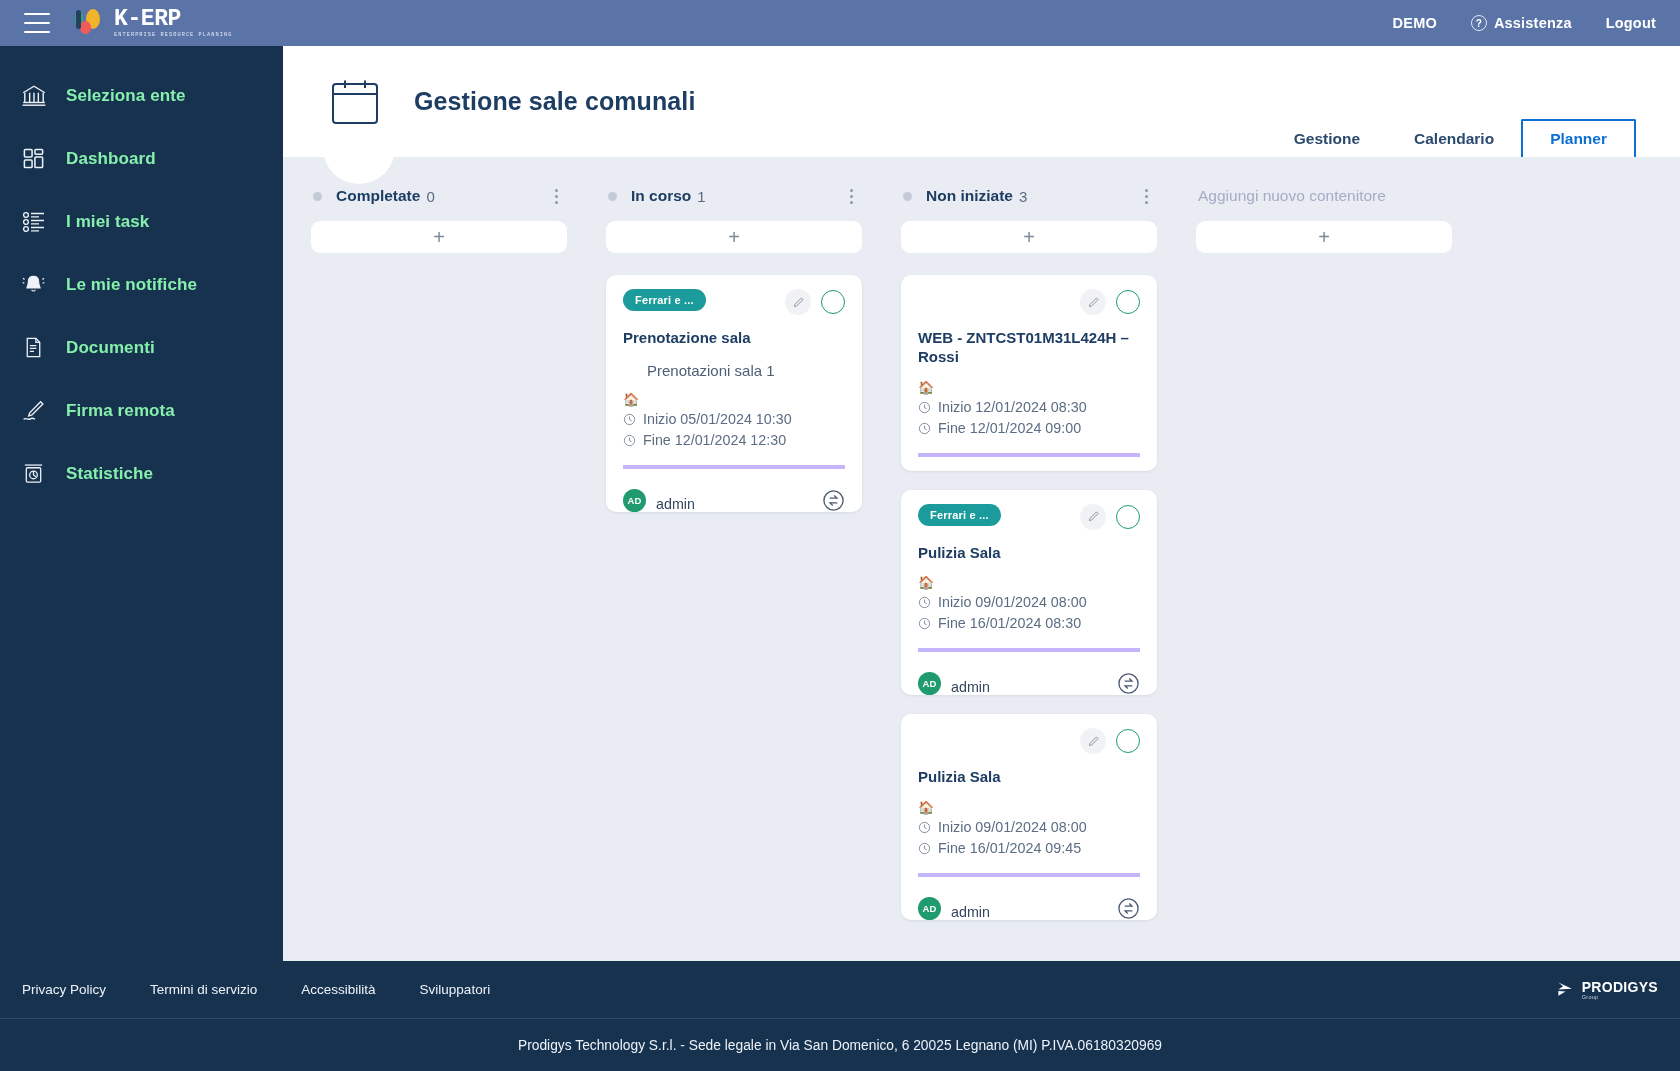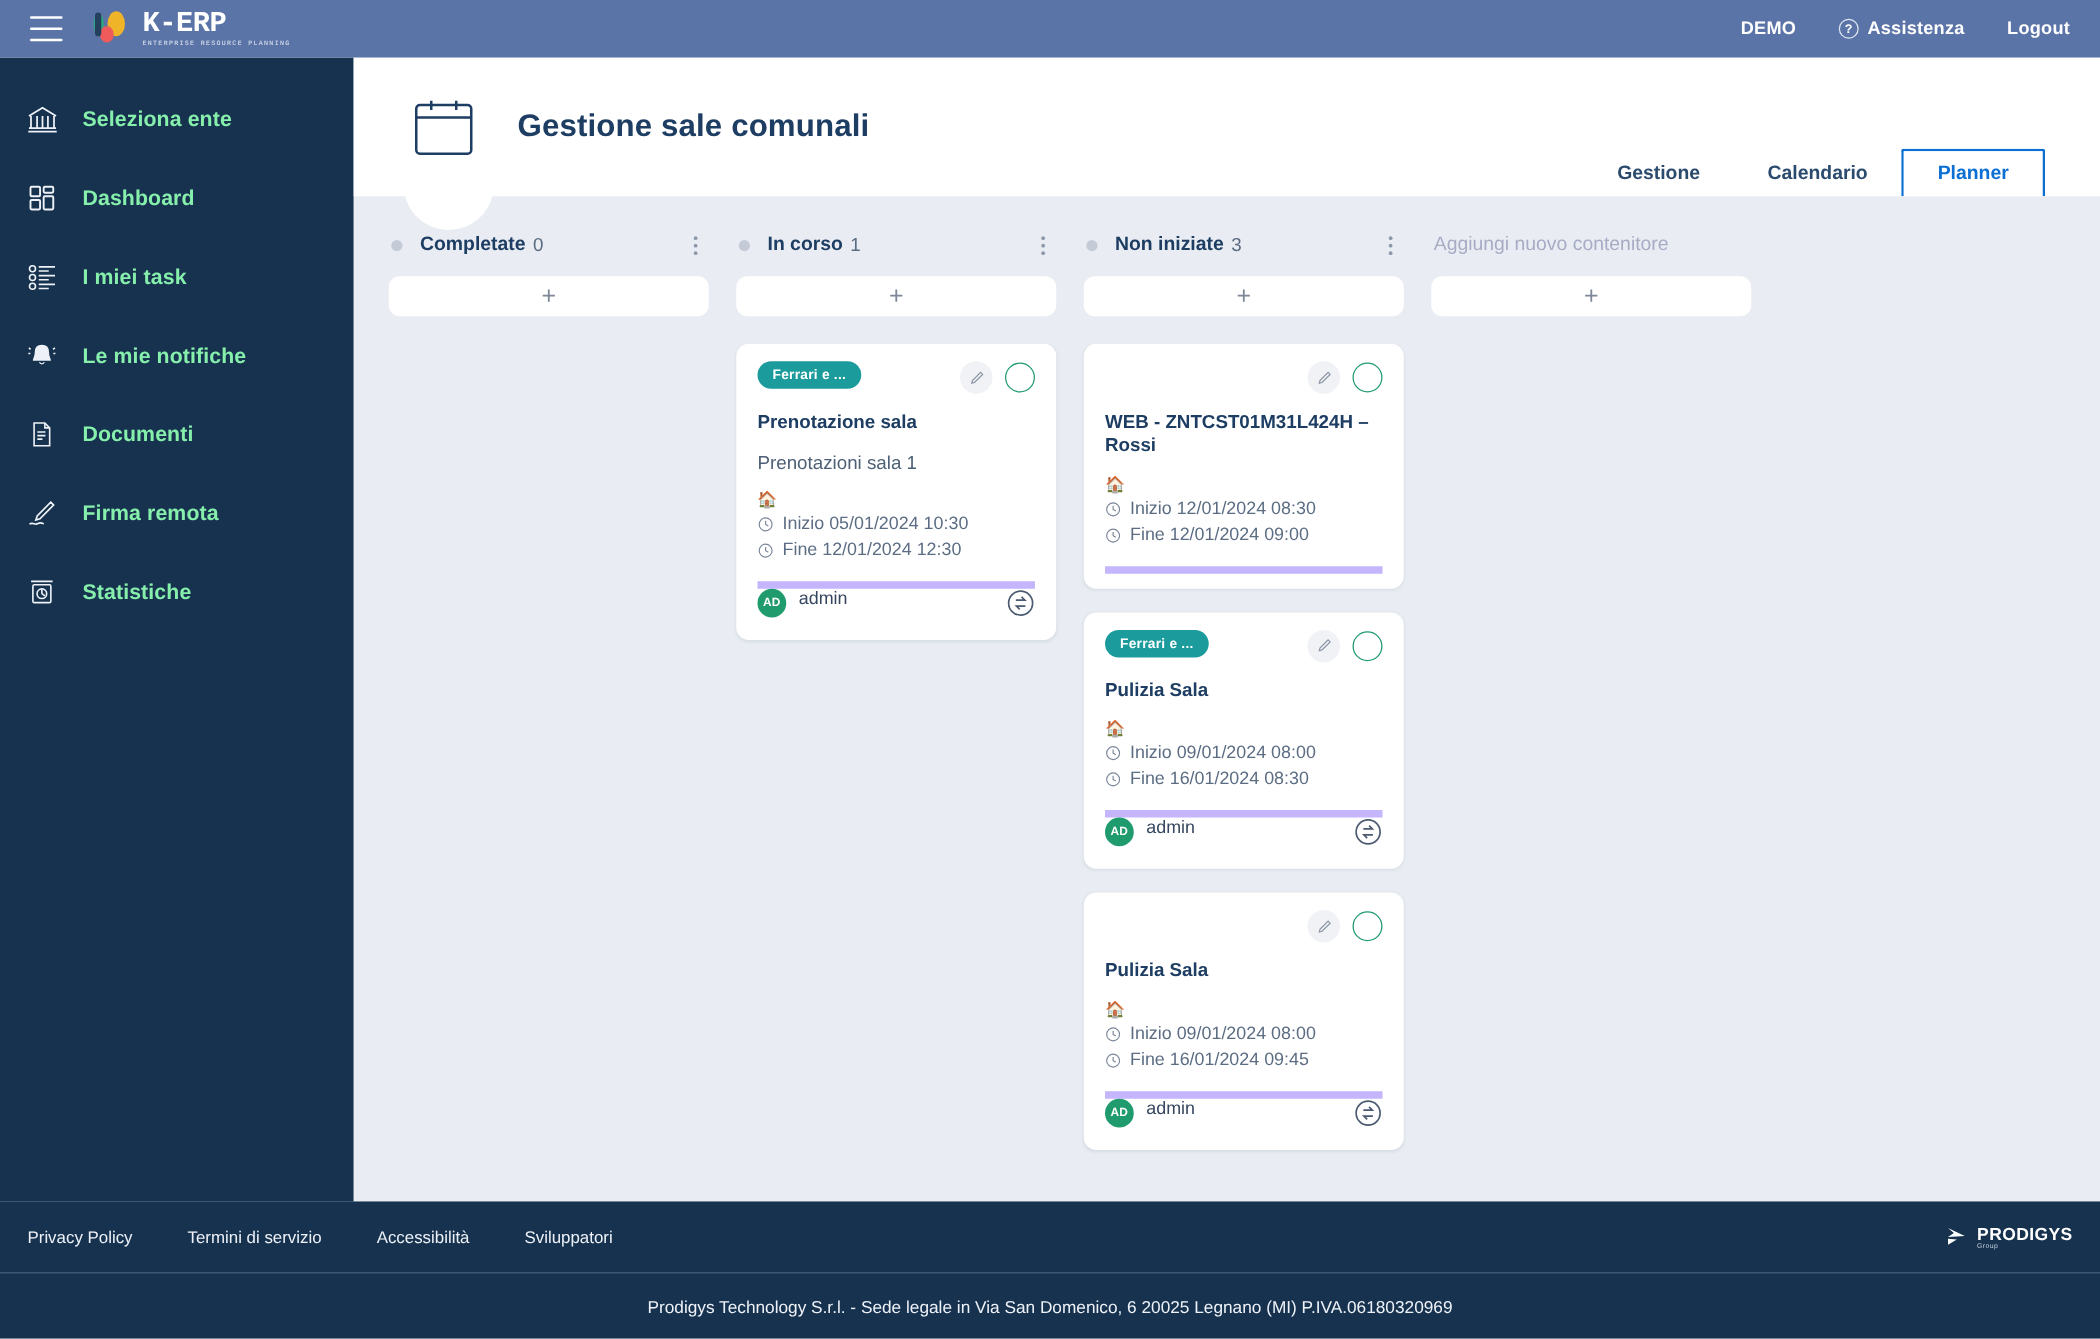--- a/index.html
+++ b/index.html
@@ -54,21 +54,21 @@
     border-radius: 0 0 40px 40px; }
   .tabs { margin-left: auto; display: flex; align-items: flex-end; height: 111px; gap: 0; }
   .tab { font-size: 15.5px; font-weight: bold; color: #2a4a6e; padding: 0 27px; height: 36px;
     display: flex; align-items: center; cursor: pointer; }
   .tab.active { color: #0b6fd4; border: 2px solid #0b6fd4; border-bottom: none; height: 38px;
     border-radius: 2px 2px 0 0; background: #fff; }
   .tabs-spacer { width: 16px; }
 
   
   .board { flex: 1 1 auto; padding: 20px 0 0 0; overflow: hidden; }
-  .cols { display: flex; gap: 22px; padding-left: 28px; align-items: flex-start; }
+  .cols { display: flex; gap: 39px; padding-left: 28px; align-items: flex-start; }
   .col { width: 256px; flex: 0 0 256px; }
   .col-head { display:flex; align-items:center; height: 38px; padding: 0 2px; }
   .col-dot { width: 9px; height: 9px; border-radius: 50%; background: #c4cbd6; margin-right: 14px; flex:0 0 9px; }
   .col-title { font-size: 15.5px; font-weight: bold; color: #1d3d63; }
   .col-count { font-size: 15px; color: #5a6b82; margin-left: 6px; font-weight: normal; }
   .col-menu { margin-left: auto; width: 18px; height: 22px; display:flex; flex-direction:column;
     align-items:center; justify-content:center; gap: 3px; cursor: pointer; }
   .col-menu i { width: 3px; height: 3px; border-radius:50%; background:#8c98aa; display:block; }
   .col-add { background: #fff; border-radius: 9px; height: 32px; display:flex; align-items:center;
     justify-content:center; color:#7d8899; font-size: 20px; margin-top: 6px; cursor: pointer; font-weight: 300;}
@@ -78,26 +78,26 @@
   .cards { margin-top: 22px; display:flex; flex-direction: column; gap: 19px; }
   .card { background: #fff; border-radius: 10px; padding: 14px 17px 0 17px; box-shadow: 0 1px 3px rgba(24,45,74,.09); }
   .card-top { display:flex; align-items:flex-start; min-height: 26px; }
   .tag { background: #1b9b9b; color:#fff; font-size: 11px; font-weight: bold; border-radius: 13px;
     padding: 5px 12px; letter-spacing: .2px; }
   .card-actions { margin-left: auto; display:flex; align-items:center; gap: 10px; }
   .icon-btn { width: 26px; height: 26px; border-radius: 50%; background:#f1f2f5;
     display:flex; align-items:center; justify-content:center; cursor:pointer; }
   .status-ring { width: 24px; height: 24px; border-radius: 50%; border: 1.8px solid #1f9b6e; cursor: pointer; }
   .card-title { font-size: 15px; font-weight: bold; color: #1d3d63; margin-top: 14px; line-height: 1.25; }
-  .card-sub { font-size: 15px; color: #4e6076; margin-top: 14px; }
+  .card-sub { font-size: 15px; color: #4e6076; margin-top: 14px; margin-left: 24px; }
   .card-meta { margin-top: 12px; padding-bottom: 14px; }
   .meta-house { font-size: 13px; color: #14283f; line-height: 18px; }
   .meta-row { display:flex; align-items:center; gap: 7px; font-size: 14.3px; color: #5b6c83; line-height: 21px; }
   .clock { flex: 0 0 13px; }
-  .card-foot { border-top: 6px solid #c4b5fd; display:flex; align-items:flex-start; height: 47px; }
+  .card-foot { border-top: 4px solid #c4b5fd; display:flex; align-items:flex-end; height: 47px; }
   .avatar { width: 23px; height: 23px; border-radius: 50%; background:#1f9b6e; color:#fff; font-size: 9.5px;
     font-weight: bold; display:flex; align-items:center; justify-content:center; letter-spacing:.2px; flex:0 0 23px;}
   .foot-name { font-size: 14.3px; color: #35465e; margin-left: 10px; }
   .sync { margin-left: auto; width: 23px; height: 23px; cursor: pointer; }
 
   
   .footer-links { background: #16324f; height: 57px; display:flex; align-items:center; padding: 0 22px;
     border-top: 1px solid #2a4straight; flex: 0 0 57px; }
   .footer-links a { color:#eef2f8; font-size: 13.5px; text-decoration: none; margin-right: 44px; cursor: pointer; }
   .prodigys { margin-left:auto; display:flex; align-items:center; gap: 7px; }

